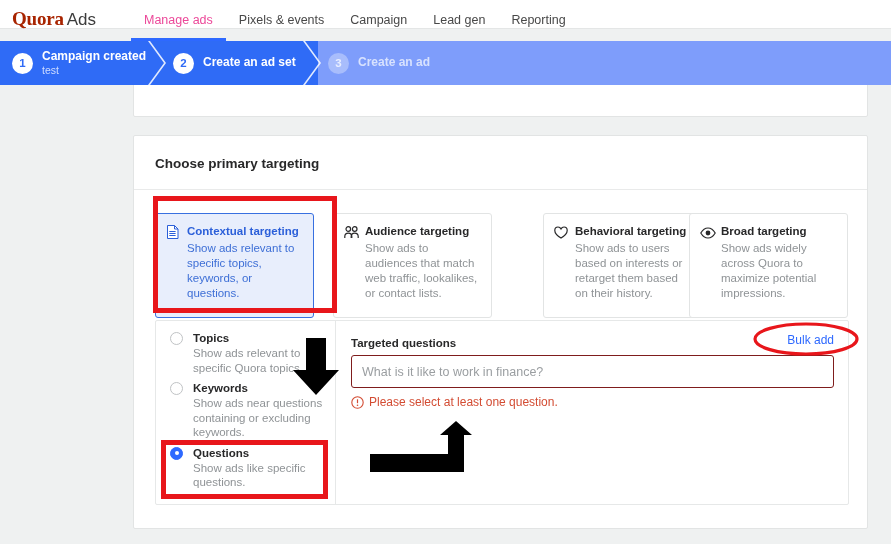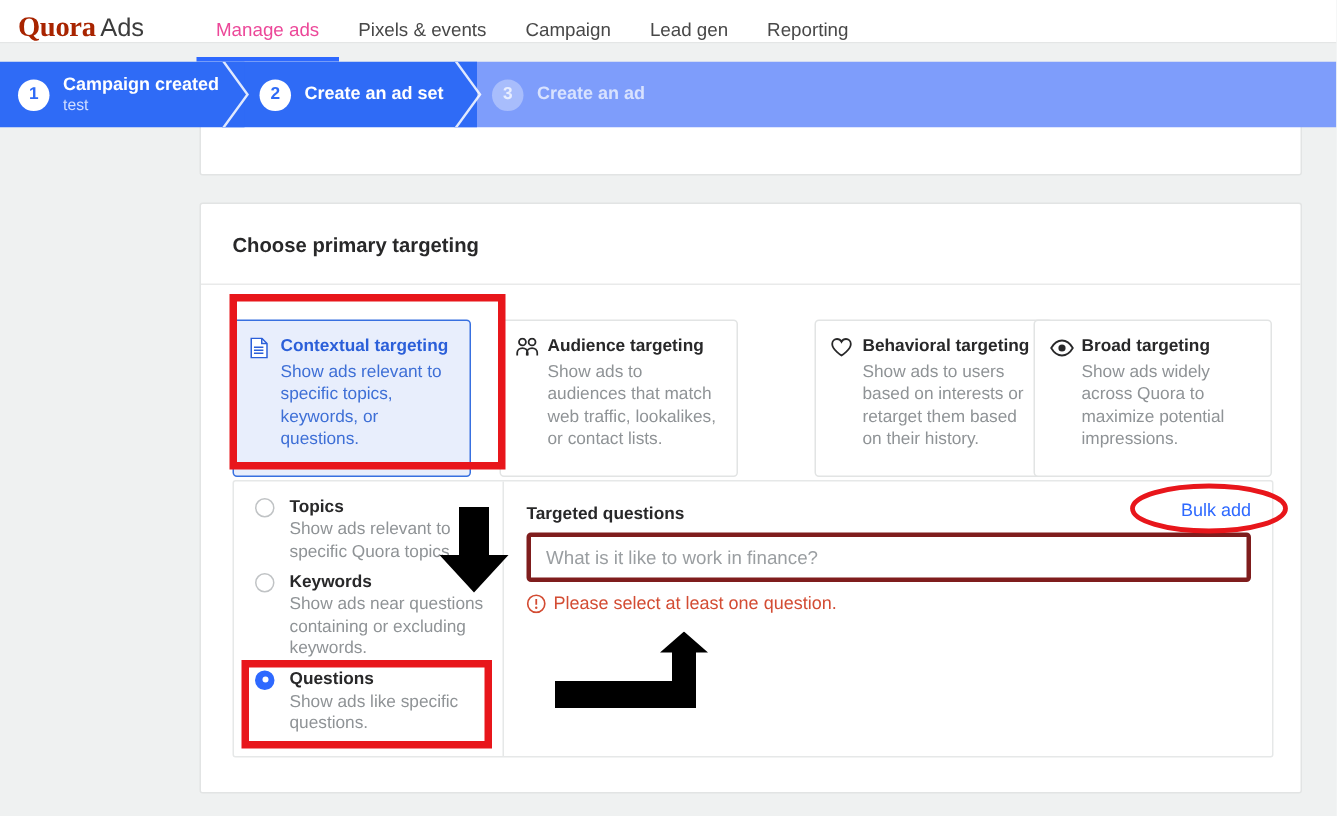--- a/index.html
+++ b/index.html
@@ -125,21 +125,21 @@
   .radio-desc { font-size: 11.5px; color: #8f9396; line-height: 14.5px; margin-top: 1px; }
 
   .q-col { position: absolute; left: 181px; top: 0; right: 0; height: 183px; padding: 12px 14px 0 14px; }
   .q-head { position: relative; height: 16px; }
   .q-label { font-size: 11.5px; font-weight: bold; color: #282829; }
   .bulk-add {
     position: absolute; right: 0; top: 0; font-size: 12px; color: #2e69ff; cursor: pointer;
   }
   .q-input {
     margin-top: 6px; height: 33px; width: 100%;
-    border: 3px solid #7f1d1d; border-radius: 3px; background: #ffffff;
+    border: 1px solid #7f1d1d; border-radius: 3px; background: #ffffff;
     display: flex; align-items: center; padding: 0 10px;
     font-size: 12.5px; color: #9a9ea1;
   }
   .q-error { margin-top: 7px; display: flex; align-items: center; font-size: 12px; color: #d34c33; }
   .err-ico { width: 13px; height: 13px; margin-right: 5px; flex: 0 0 auto; }
 
   
   .anno-box { position: absolute; border: 5px solid #e8161b; pointer-events: none; z-index: 50; }
   .anno-ellipse { position: absolute; pointer-events: none; z-index: 50; }
   .anno-arrow { position: absolute; pointer-events: none; z-index: 50; }

